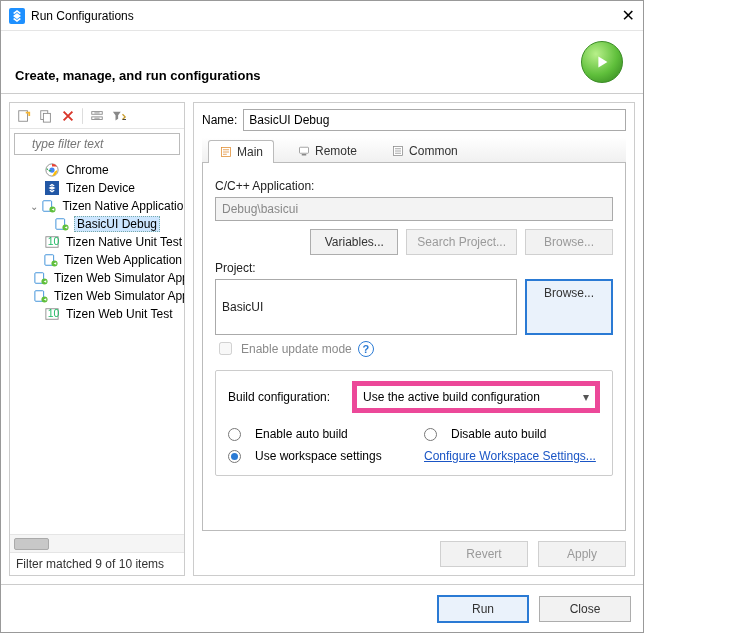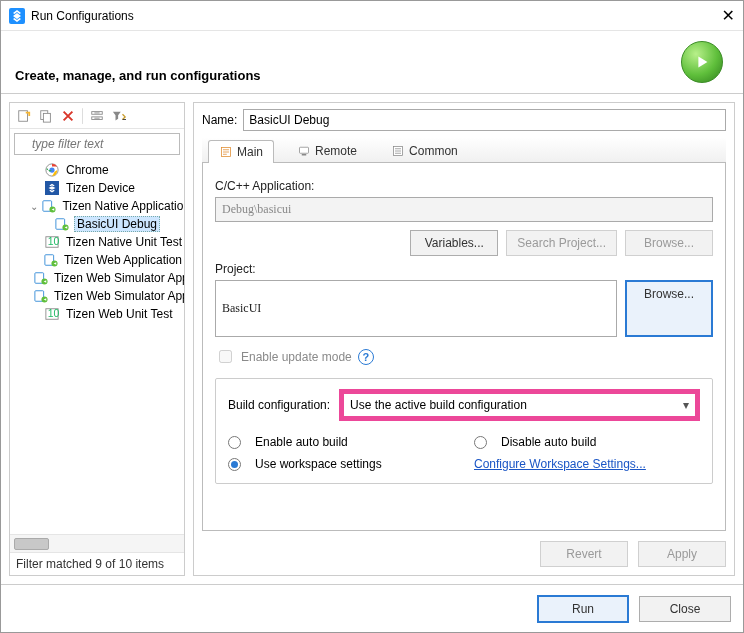--- a/index.html
+++ b/index.html
@@ -1,17 +1,17 @@
 <!DOCTYPE html>
 <html><head>
 <meta charset="utf-8">
 <style>
 * { box-sizing: border-box; font-family: "Segoe UI", Tahoma, sans-serif; font-size: 12px; }
 html, body { margin: 0; padding: 0; background: #fff; width: 744px; height: 633px; overflow: hidden; }
-.window { width: 744px; height: 633px; border: 1px solid #999; display: flex; flex-direction: column; background: #fff; }
+.window { width: 644px; height: 633px; border: 1px solid #999; display: flex; flex-direction: column; background: #fff; }
 .titlebar { height: 30px; display: flex; align-items: center; padding: 0 8px; border-bottom: 1px solid #e5e5e5; }
 .titlebar .icon-slot { width: 16px; height: 16px; background: #1e90ff; display: inline-flex; align-items: center; justify-content: center; color: #fff; font-size: 11px; margin-right: 6px; border-radius: 2px; }
 .titlebar .title { flex: 1; }
 .titlebar .closex { width: 40px; text-align: right; font-size: 16px; cursor: pointer; }
 .header { padding: 10px 14px; display: flex; align-items: flex-end; border-bottom: 1px solid #ccc; }
 .header .heading { font-weight: bold; font-size: 13px; flex: 1; }
 .run-orb { width: 42px; height: 42px; border-radius: 50%; background: radial-gradient(circle at 35% 30%, #b8f08a, #5fbf3b 55%, #2e7d1d); border: 1px solid #3a8c24; display: flex; align-items: center; justify-content: center; margin-right: 6px; }
 .run-orb svg { width: 18px; height: 18px; }
 .body { flex: 1; display: flex; gap: 8px; padding: 8px; min-height: 0; }
 .left { width: 176px; display: flex; flex-direction: column; border: 1px solid #ccc; }
@@ -33,34 +33,34 @@
 .filter-status { padding: 4px 6px; color: #333; border-top: 1px solid #e5e5e5; }
 .right { flex: 1; display: flex; flex-direction: column; border: 1px solid #ccc; padding: 6px 8px 8px 8px; min-width: 0; }
 .name-row { display: flex; align-items: center; gap: 6px; margin-bottom: 6px; }
 .name-row input { flex: 1; padding: 3px 5px; border: 1px solid #aaa; }
 .tabs { display: flex; align-items: flex-end; background: linear-gradient(#fff,#f0f0f0); border-bottom: 1px solid #bbb; height: 26px; padding-left: 6px; gap: 12px; }
 .tab { display: flex; align-items: center; gap: 4px; padding: 4px 10px; border: 1px solid transparent; border-bottom: none; cursor: pointer; color: #333; }
 .tab.active { background: #fff; border-color: #bbb; border-radius: 3px 3px 0 0; position: relative; top: 1px; }
 .tab .ticon { width: 14px; height: 14px; display: inline-flex; align-items: center; justify-content: center; }
 .form { border: 1px solid #bbb; border-top: none; padding: 10px 12px; flex: 1; overflow: auto; }
 .field-label { margin: 6px 0 4px; color: #222; }
-.text-input { width: 100%; padding: 4px 6px; border: 1px solid #aaa; background: #f3f3f3; color: #888; font-family: Liberation Serif, serif; }
+.text-input { width: 100%; padding: 4px 6px; border: 1px solid #aaa; background: #f3f3f3; color: #888; }
 .text-input.enabled { background: #fff; color: #222; }
 .btn-row { display: flex; gap: 8px; justify-content: flex-end; margin-top: 8px; }
 .btn { min-width: 88px; padding: 5px 10px; border: 1px solid #adadad; background: #f2f2f2; text-align: center; cursor: pointer; color: #333; }
 .btn.disabled { color: #9a9a9a; background: #f2f2f2; border-color: #d0d0d0; cursor: default; }
 .btn.primary { border: 2px solid #2a7ad4; background: #eaf2fb; }
 .proj-row { display: flex; gap: 8px; align-items: stretch; }
 .proj-row input { flex: 1; padding: 20px 6px; border: 1px solid #aaa; }
-.check-row { display: flex; align-items: center; gap: 6px; margin-top: 10px; color: #8a8a8a; }
+.check-row { display: flex; align-items: center; gap: 6px; margin-top: 4px; color: #8a8a8a; }
 .check-row input { accent-color: #888; }
 .help-icon { width: 16px; height: 16px; border-radius: 50%; border: 1.5px solid #2a7ad4; color: #2a7ad4; display: inline-flex; align-items: center; justify-content: center; font-weight: bold; font-size: 11px; cursor: pointer; }
 .group { border: 1px solid #ccc; border-radius: 2px; padding: 10px 12px 12px; margin-top: 12px; position: relative; }
 .group .legend { position: absolute; top: -9px; left: 8px; background: #fff; padding: 0 4px; color: #333; }
-.cfg-row { display: flex; align-items: center; gap: 9px; }
+.cfg-row { display: flex; align-items: center; gap: 22px; }
 .select { flex: 1; border: 5px solid #ec4899; padding: 4px 24px 4px 6px; background: #fff; position: relative; cursor: pointer; }
 .select::after { content: "▾"; position: absolute; right: 6px; color: #555; }
 .radio-grid { display: grid; grid-template-columns: 1fr 1fr; gap: 8px 20px; margin-top: 14px; align-items: center; }
 .radio-item { display: flex; align-items: flex-end; gap: 14px; cursor: pointer; }
 .radio-dot { width: 13px; height: 13px; border-radius: 50%; border: 1.2px solid #777; display: inline-flex; align-items: center; justify-content: center; }
 .radio-dot.checked::after { content: ""; width: 7px; height: 7px; border-radius: 50%; background: #2a7ad4; }
 .link { color: #1a55c5; text-decoration: underline; cursor: pointer; }
 .right-bottom { display: flex; justify-content: flex-end; gap: 10px; margin-top: 10px; }
 .footer { height: 48px; border-top: 1px solid #ccc; display: flex; align-items: center; justify-content: flex-end; gap: 10px; padding: 0 12px; }
 svg { display: block; }

